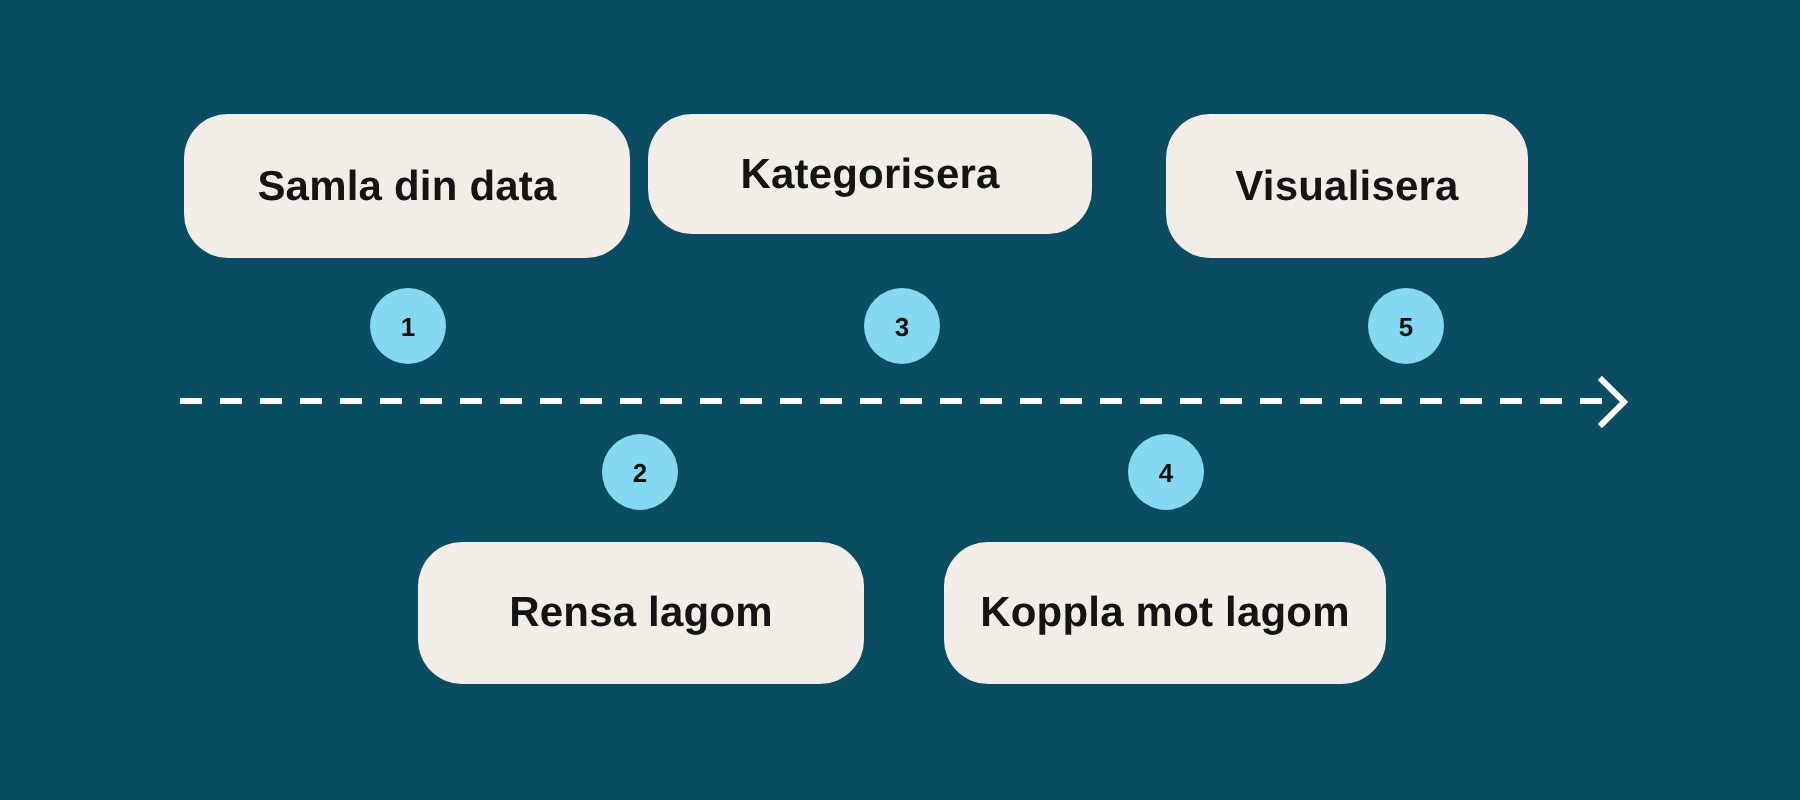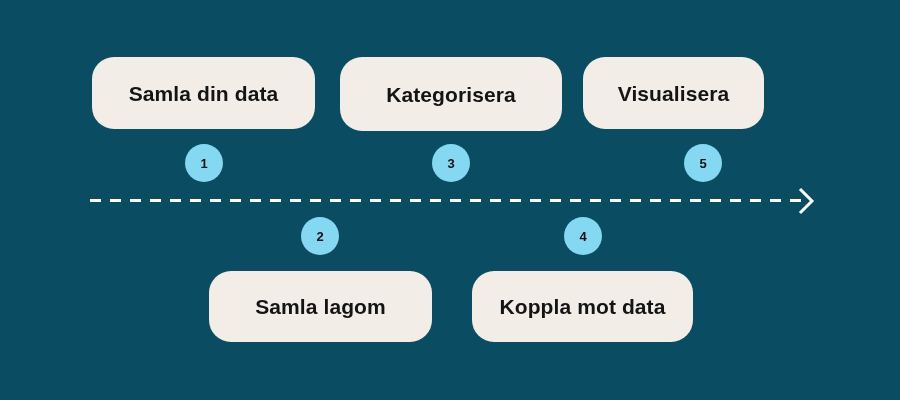--- a/index.html
+++ b/index.html
@@ -90,35 +90,35 @@
   </div>
 
   <div class="card" style="left:92px; top:57px; width:223px; height:72px;">
     <span class="card-label">Samla din data</span>
   </div>
   <div class="marker" style="left:185px; top:144px;">
     <span class="marker-number">1</span>
   </div>
 
   <div class="card" style="left:209px; top:271px; width:223px; height:71px;">
-    <span class="card-label">Samla lagom</span>
+    <span class="card-label">Rensa lagom</span>
   </div>
   <div class="marker" style="left:301px; top:217px;">
     <span class="marker-number">2</span>
   </div>
 
-  <div class="card" style="left:340px; top:57px; width:222px; height:74px;">
+  <div class="card" style="left:324px; top:57px; width:222px; height:60px;">
     <span class="card-label">Kategorisera</span>
   </div>
   <div class="marker" style="left:432px; top:144px;">
     <span class="marker-number">3</span>
   </div>
 
   <div class="card" style="left:472px; top:271px; width:221px; height:71px;">
-    <span class="card-label">Koppla mot data</span>
+    <span class="card-label">Koppla mot lagom</span>
   </div>
   <div class="marker" style="left:564px; top:217px;">
     <span class="marker-number">4</span>
   </div>
 
   <div class="card" style="left:583px; top:57px; width:181px; height:72px;">
     <span class="card-label">Visualisera</span>
   </div>
   <div class="marker" style="left:684px; top:144px;">
     <span class="marker-number">5</span>

